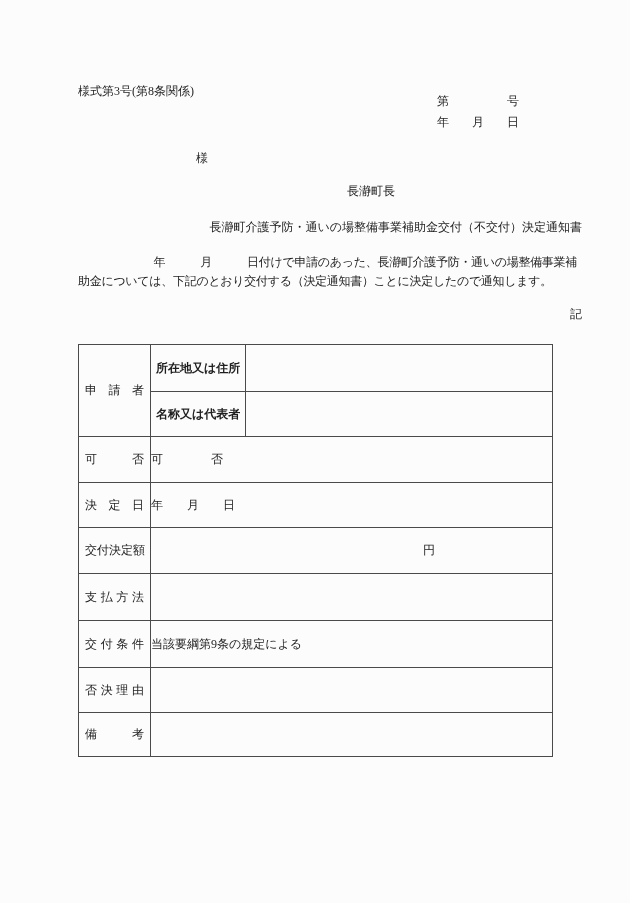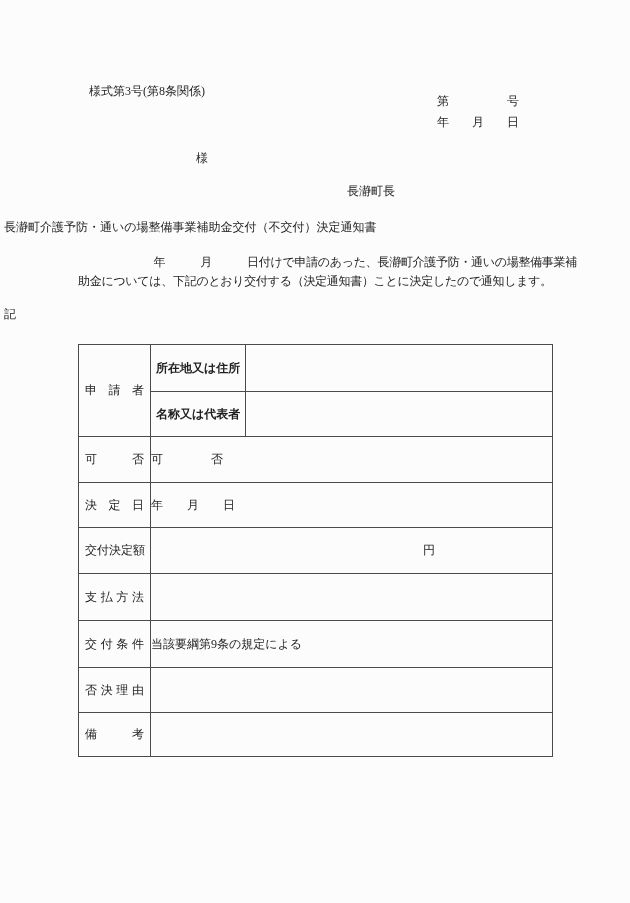--- a/index.html
+++ b/index.html
@@ -18,22 +18,22 @@
     overflow: hidden;
   }
   .abs { position: absolute; white-space: pre; }
   .hdr-flex {
     position: absolute;
     display: flex;
     justify-content: space-between;
   }
   .centered {
     position: absolute;
-    left: 4px; width: 566px;
-    text-align: left;
+    left: 16px; width: 566px;
+    text-align: right;
     white-space: pre;
   }
   .body-line { letter-spacing: -0.3px; }
 
   table.form-table {
     position: absolute;
     left: 78px; top: 344px;
     width: 474px;
     border-collapse: collapse;
     table-layout: fixed;
@@ -55,21 +55,21 @@
   .form-table td.val { white-space: pre; }
   .form-table td.val.center { text-align: left; }
   .form-table td.val.amount { padding-left: 272px; }
   .form-table td.val.text { }
 </style>
 </head>
 <body>
 
 <div class="page">
 
-  <div class="abs" style="left:78px; top:84px;margin-left:11px;">様式第3号(第8条関係)</div>
+  <div class="abs" style="left:78px; top:84px;">様式第3号(第8条関係)</div>
 
   <div class="hdr-flex" style="left:437px; top:94px; width:82px;">
     <span>第</span>
     <span>号</span>
   </div>
 
   <div class="hdr-flex" style="left:437px; top:115px; width:82px;">
     <span>年</span>
     <span>月</span>
     <span>日</span>

